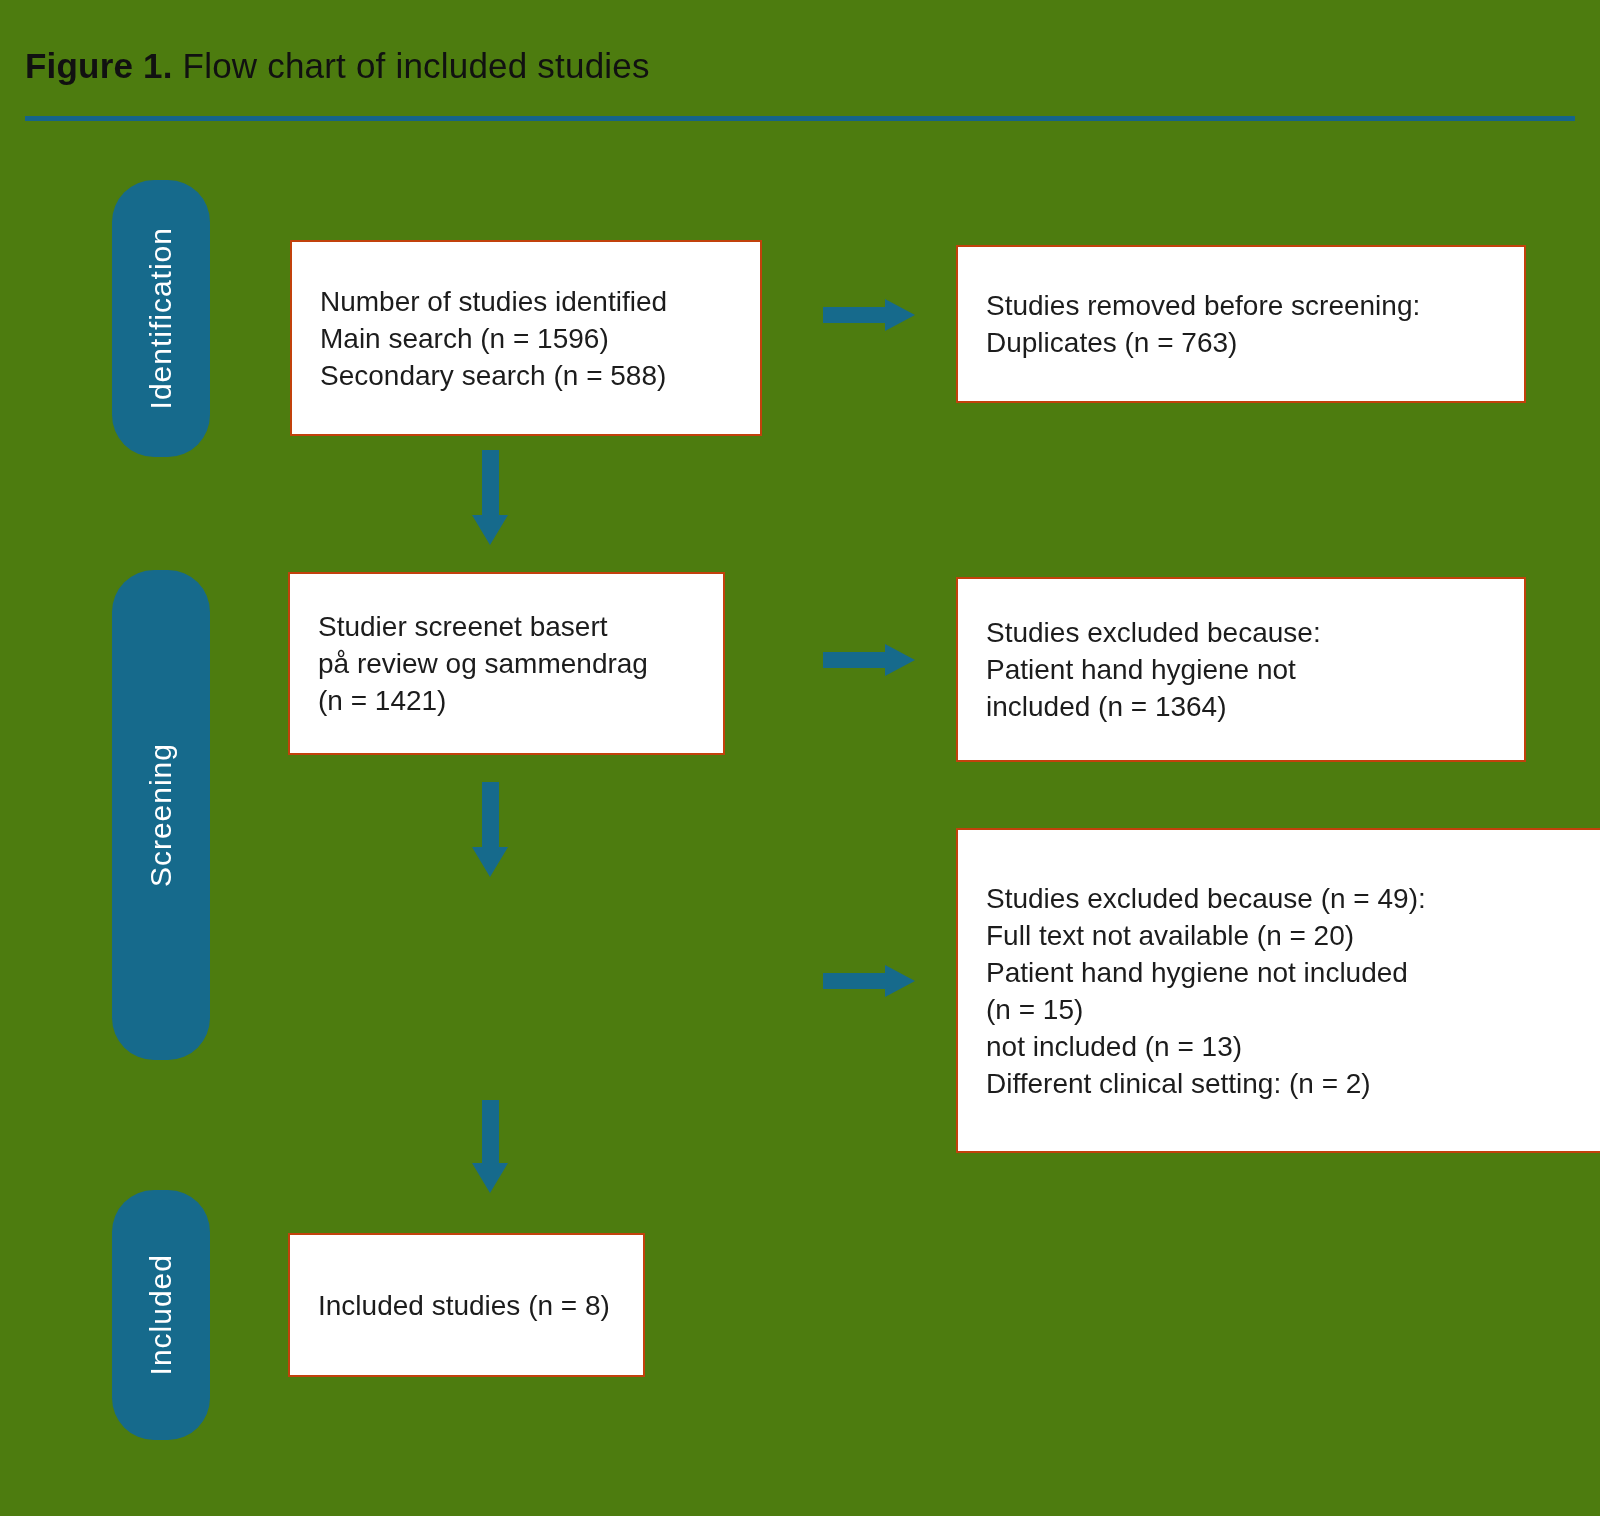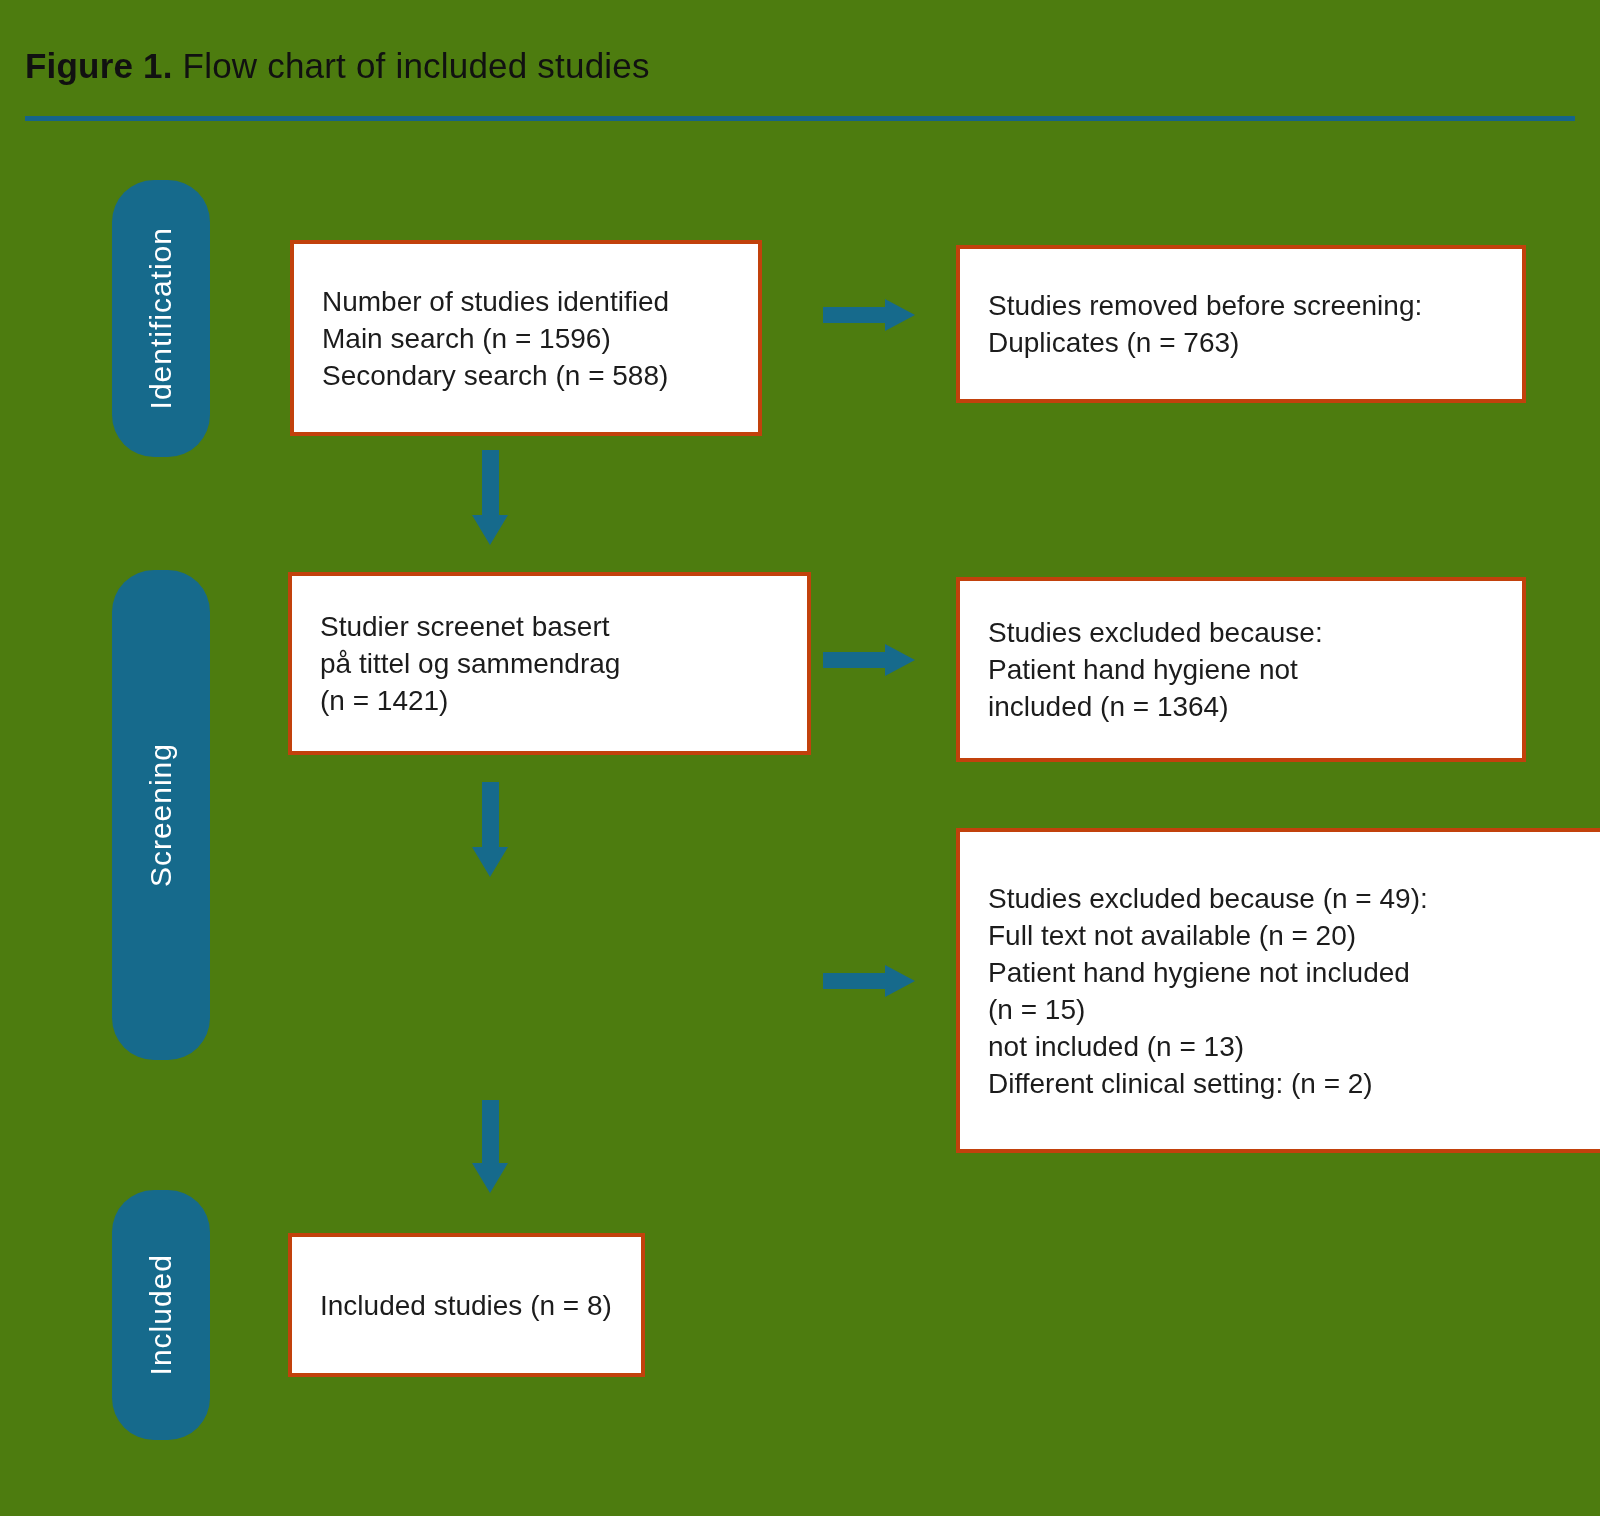--- a/index.html
+++ b/index.html
@@ -14,27 +14,27 @@
   
   .pill{position:absolute;left:112px;width:98px;background:#166a8c;border-radius:42px;
         display:flex;align-items:center;justify-content:center;}
   .pill span{writing-mode:vertical-rl;transform:rotate(180deg);color:#ffffff;
         font-size:30px;letter-spacing:1px;white-space:nowrap;}
   .pill-identification{top:180px;height:277px;}
   .pill-screening{top:570px;height:490px;}
   .pill-included{top:1190px;height:250px;}
 
   
-  .fbox{position:absolute;background:#ffffff;border:4px solid #c2410c;
+  .fbox{position:absolute;background:#ffffff;border:2px solid #c2410c;
         display:flex;flex-direction:column;justify-content:center;
         padding:0 20px 0 28px;box-sizing:border-box;}
   .fbox .line{font-size:28px;line-height:37px;color:#1c1c1c;}
   .box-identified{left:290px;top:240px;width:472px;height:196px;}
   .box-removed{left:956px;top:245px;width:570px;height:158px;}
-  .box-screened{left:288px;top:572px;width:523px;height:183px;}
+  .box-screened{left:288px;top:572px;width:437px;height:183px;}
   .box-excluded-screening{left:956px;top:577px;width:570px;height:185px;}
   .box-fulltext{left:288px;top:900px;width:437px;height:158px;}
   .box-excluded-fulltext{left:956px;top:828px;width:674px;height:325px;}
   .box-included{left:288px;top:1233px;width:357px;height:144px;}
 
   
   .arrow-right{position:absolute;display:flex;align-items:center;}
   .arrow-right .stem{width:62px;height:16px;background:#166a8c;}
   .arrow-right .head{width:0;height:0;border-top:16px solid transparent;
         border-bottom:16px solid transparent;border-left:30px solid #166a8c;}
@@ -85,21 +85,21 @@
     <div class="line">Duplicates (n = 763)</div>
   </div>
 
   <div class="arrow-down da1">
     <div class="stem"></div>
     <div class="head"></div>
   </div>
 
   <div class="fbox box-screened">
     <div class="line">Studier screenet basert</div>
-    <div class="line">på tittel og sammendrag</div>
+    <div class="line">på review og sammendrag</div>
     <div class="line">(n = 1421)</div>
   </div>
   <div class="arrow-right ar2">
     <div class="stem"></div>
     <div class="head"></div>
   </div>
   <div class="fbox box-excluded-screening">
     <div class="line">Studies excluded because:</div>
     <div class="line">Patient hand hygiene not</div>
     <div class="line">included (n = 1364)</div>

